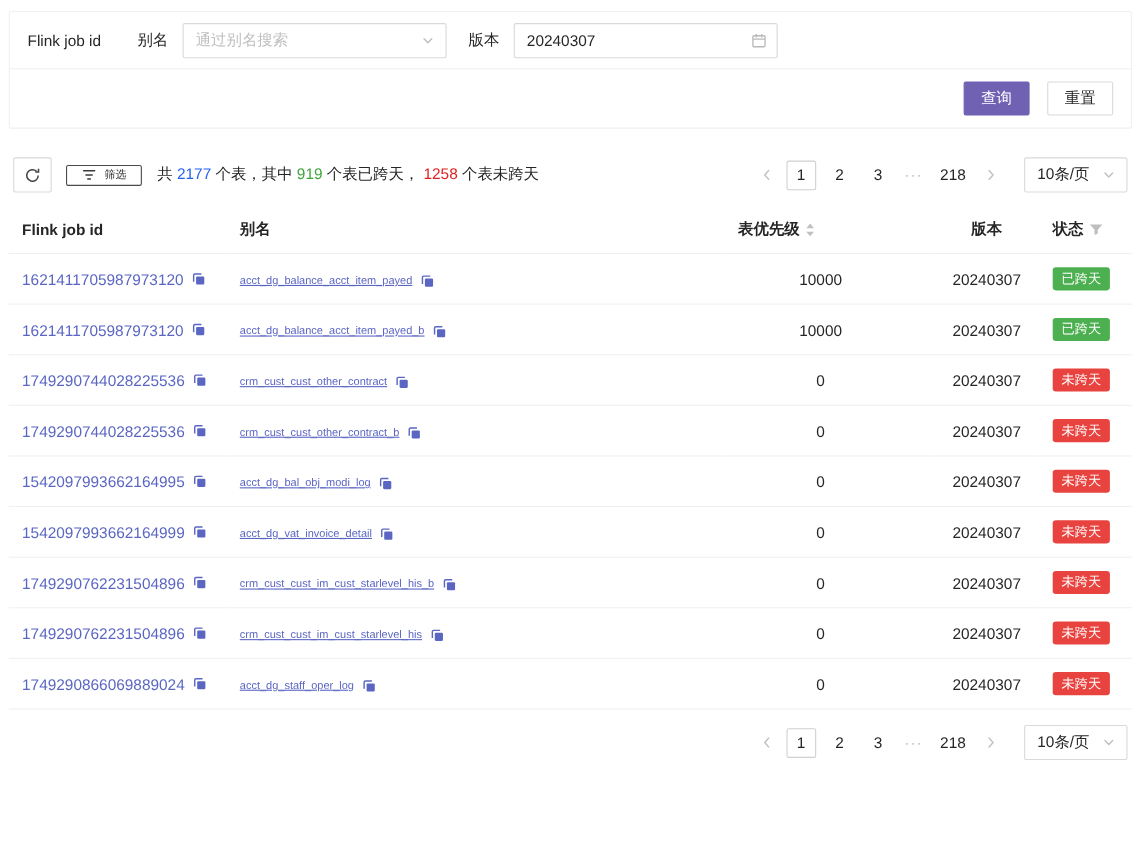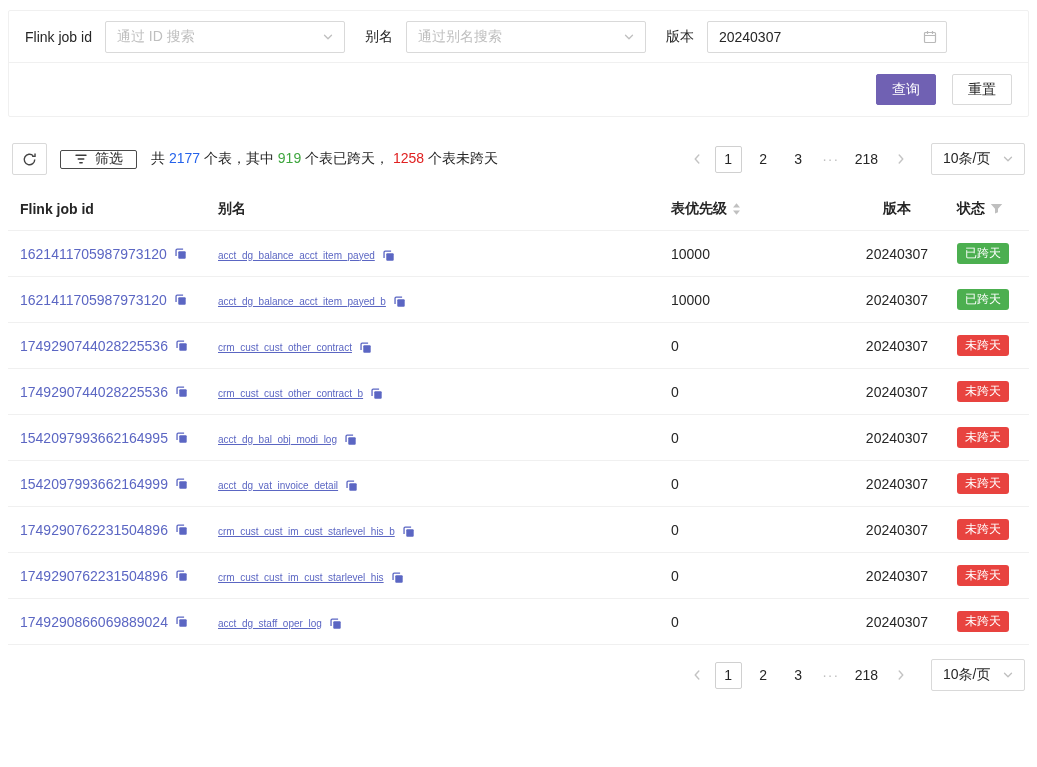--- a/index.html
+++ b/index.html
@@ -29,68 +29,60 @@
   .cal{position:absolute;right:9px;top:50%;transform:translateY(-50%);display:flex;}
   .actions-row{display:flex;justify-content:flex-end;align-items:center;gap:16px;padding:11px 16px;border-top:1px solid var(--border);}
   .btn{height:31px;padding:0 15px;border-radius:2px;font-size:14px;font-family:inherit;cursor:pointer;}
   .btn-primary{background:var(--primary);border:1px solid var(--primary);color:#fff;}
   .btn-default{background:#fff;border:1px solid var(--input-border);color:var(--text);}
   
   .toolbar{margin:26px 12px 0;display:flex;align-items:center;}
   .icon-btn{width:35px;height:32px;border:1px solid var(--input-border);border-radius:2px;background:#fff;
     display:flex;align-items:center;justify-content:center;cursor:pointer;}
   .filter-btn{margin-left:13px;height:19px;border:1px solid #4a4a4a;border-radius:2px;background:#fff;
-    display:inline-flex;align-items:center;gap:7px;padding:0 13px;font-size:14px;font-family:inherit;color:var(--text);cursor:pointer;}
+    display:inline-flex;align-items:center;gap:7px;padding:0 13px;font-size:10px;font-family:inherit;color:var(--text);cursor:pointer;}
   .summary{margin-left:14px;white-space:nowrap;}
   .summary b{font-weight:400;}
   .c-blue{color:var(--count-blue);} .c-green{color:var(--count-green);} .c-red{color:var(--count-red);}
   
   .pagination{display:flex;align-items:center;}
   .toolbar .pagination{margin-left:auto;}
   .page-chev{width:24px;height:27px;display:flex;align-items:center;justify-content:center;margin:0 2px;cursor:pointer;}
   .page-item{min-width:27px;height:27px;line-height:25px;text-align:center;margin:0 4px;padding:0 4px;
     border:1px solid transparent;border-radius:2px;cursor:pointer;}
   .page-item.active{border-color:#d0d0d0;}
   .page-ellipsis{min-width:26px;text-align:center;color:var(--muted);letter-spacing:1px;margin:0 2px;cursor:pointer;}
   .size-select{width:94px;margin-left:16px;padding-right:26px;}
   
   table{width:1021px;margin:13px 8px 0;border-collapse:collapse;table-layout:fixed;}
   th,td{border-bottom:1px solid var(--border);padding:12px;font-size:14px;text-align:left;vertical-align:middle;
     overflow:hidden;white-space:nowrap;}
   th{font-weight:bold;}
   .th-flex{display:inline-flex;align-items:center;gap:5px;}
   th.th-priority{}
-  td.cell-priority{text-align:left;padding-right:28px;}
+  td.cell-priority{text-align:center;padding-right:28px;}
   th.th-version,td.cell-version{text-align:center;}
   .cell-flex{display:inline-flex;align-items:center;gap:7px;max-width:100%;}
   .link{color:var(--link);text-decoration:none;cursor:pointer;}
   td.cell-alias .link{font-size:10px;text-decoration:underline;}
   .copy-icon{color:var(--link);cursor:pointer;flex:none;}
   .badge{display:inline-block;padding:2px 8px;border-radius:3px;font-size:12px;line-height:17px;color:#fff;white-space:nowrap;}
   .badge.success{background:var(--badge-green);}
   .badge.danger{background:var(--badge-red);}
   
   .bottom-bar{margin:14px 12px 0;display:flex;align-items:center;justify-content:flex-end;}
 </style>
 </head>
 <body>
 
 <div class="card">
 
   <div class="filter-row">
     <div class="field">
       <span class="field-label">Flink job id</span>
-      <div class="select">
-        <span class="ph">通过 ID 搜索</span>
-        <span class="caret">
-          <svg width="12" height="12" viewBox="0 0 12 12">
-              <path d="M2.5 4.2 6 7.8l3.5-3.6" fill="none" stroke="#bfbfbf" stroke-width="1.3" stroke-linecap="round" stroke-linejoin="round"></path>
-            </svg>
-        </span>
-      </div>
     </div>
 
     <div class="field">
       <span class="field-label">别名</span>
       <div class="select">
         <span class="ph">通过别名搜索</span>
         <span class="caret">
           <svg width="12" height="12" viewBox="0 0 12 12">
               <path d="M2.5 4.2 6 7.8l3.5-3.6" fill="none" stroke="#bfbfbf" stroke-width="1.3" stroke-linecap="round" stroke-linejoin="round"></path>
             </svg>

